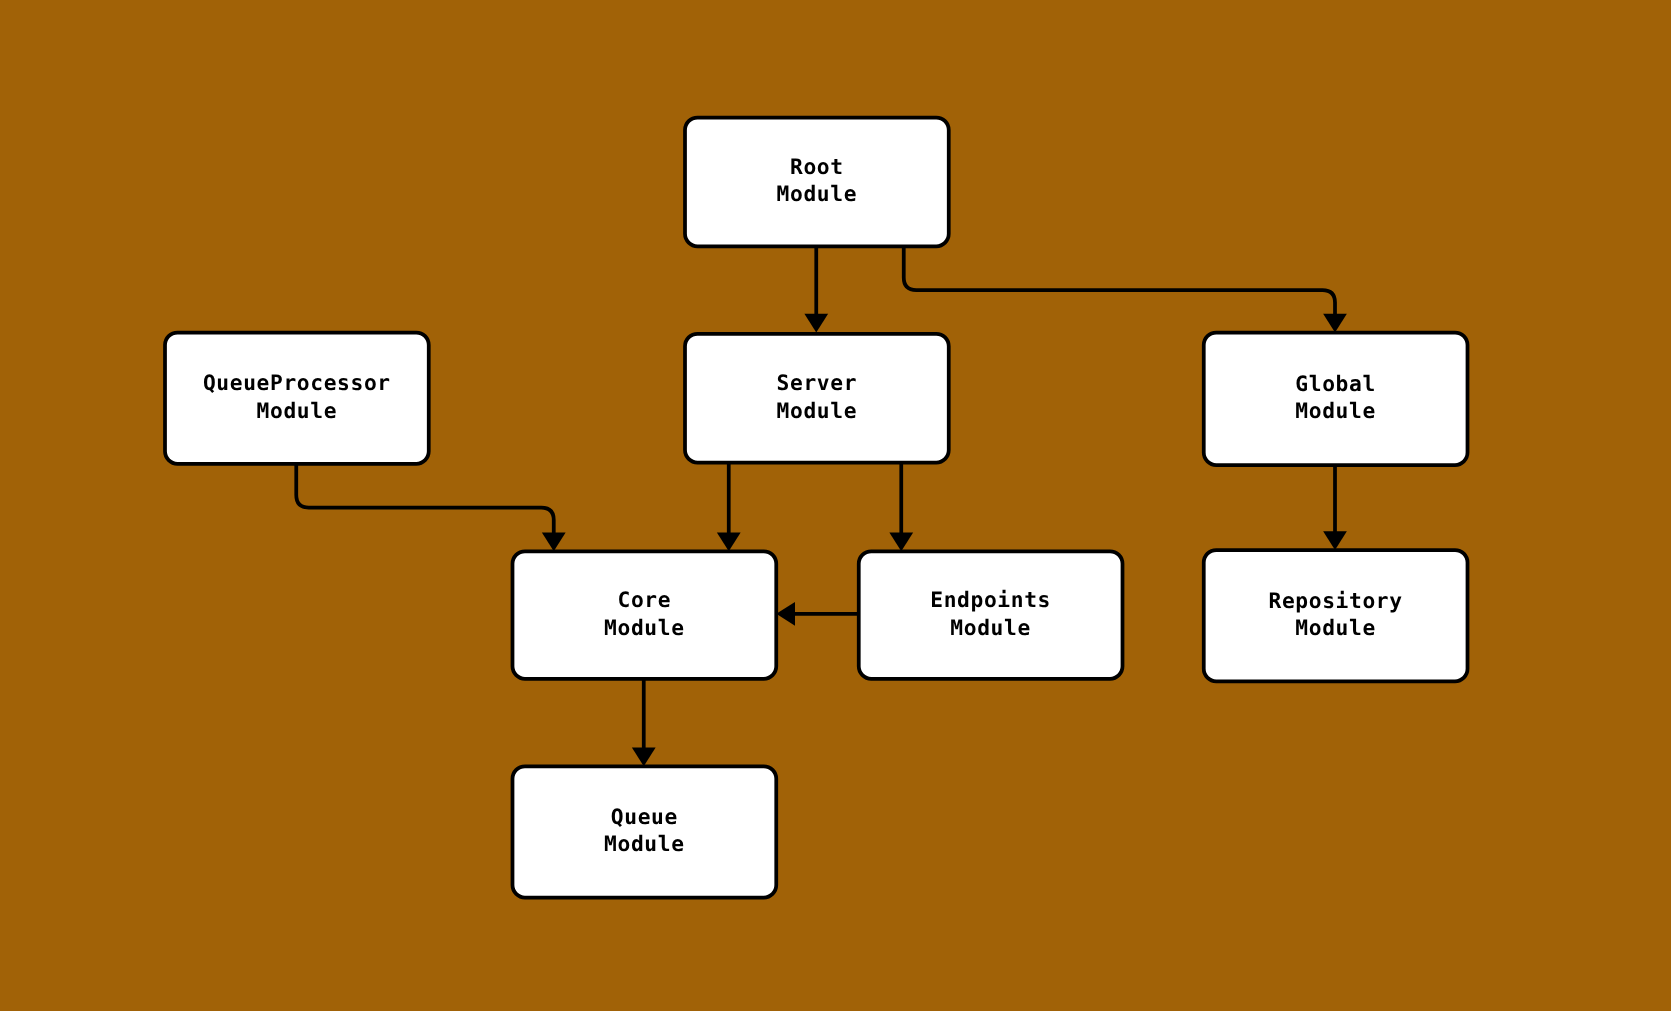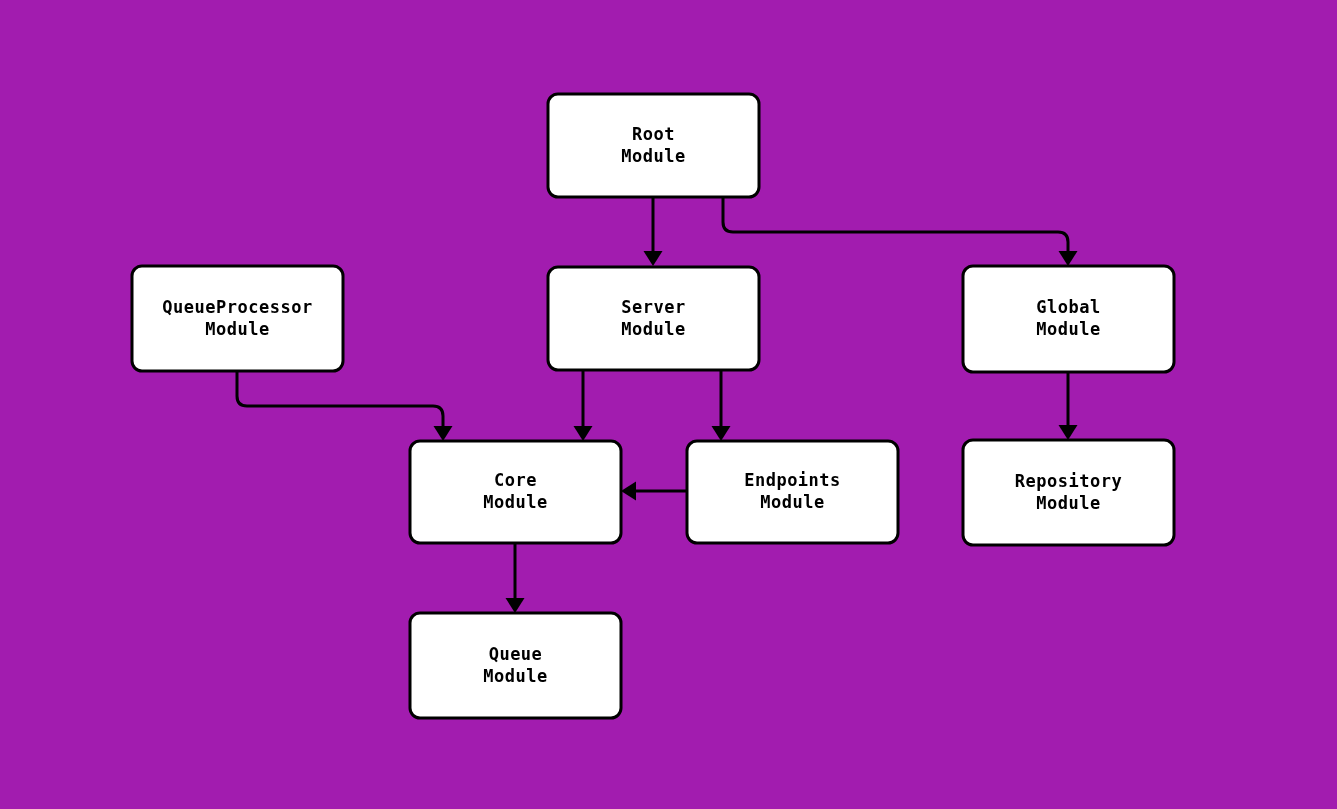--- a/index.html
+++ b/index.html
@@ -4,21 +4,21 @@
 <style>
   html, body {
     margin: 0;
     padding: 0;
     background: #ffffff;
   }
   #diagram-root {
     position: relative;
     width: 1337px;
     height: 809px;
-    background: #a21caf;
+    background: #a16207;
     overflow: hidden;
     font-family: "DejaVu Sans Mono", "Liberation Mono", monospace;
   }
   svg.canvas {
     display: block;
     width: 1337px;
     height: 809px;
   }
   .node-box {
     fill: #ffffff;

